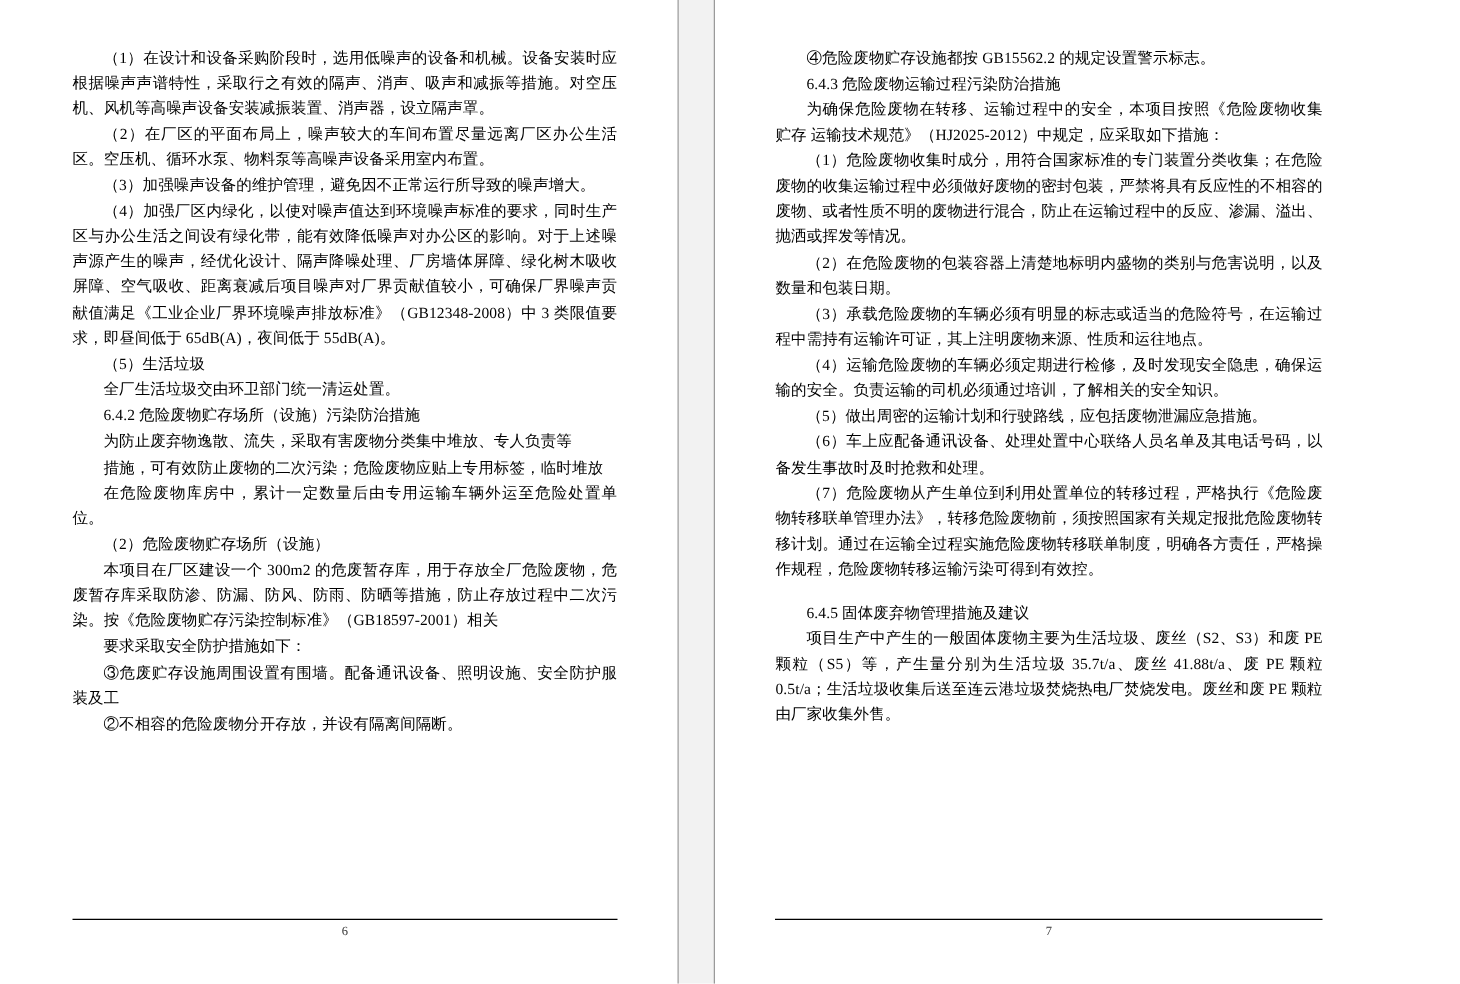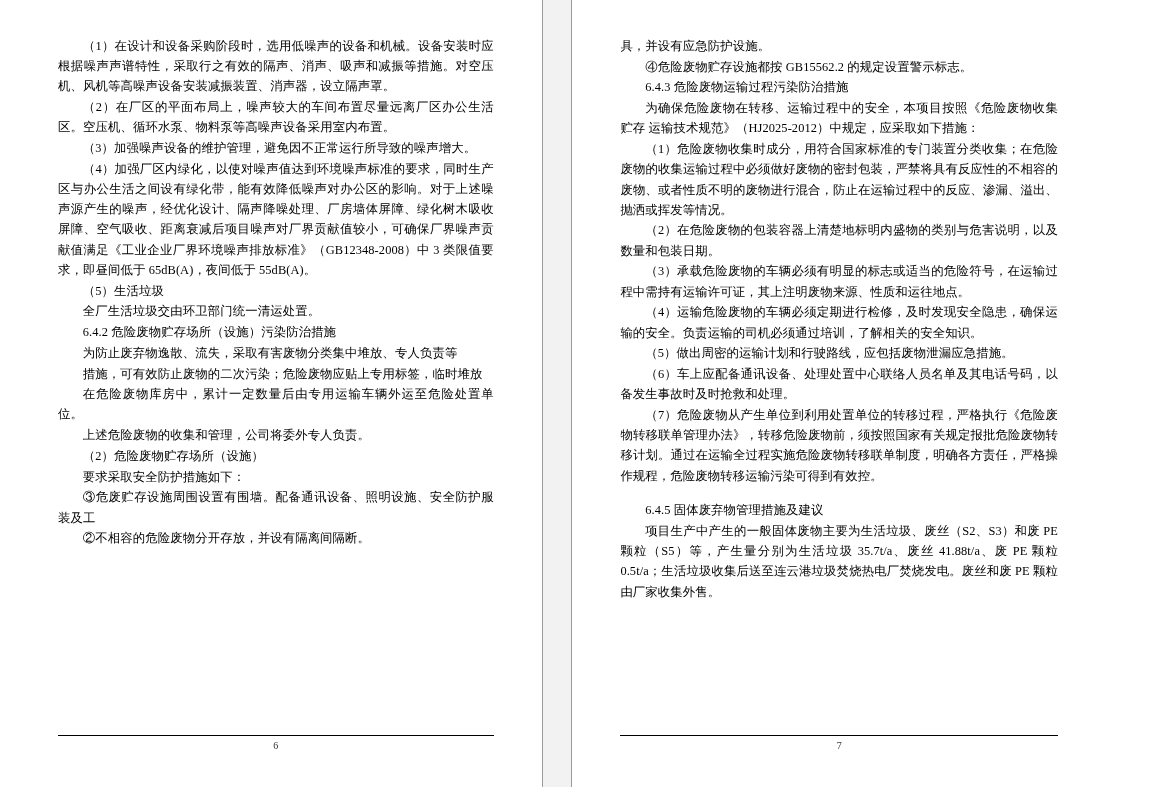--- a/index.html
+++ b/index.html
@@ -96,38 +96,37 @@
         <p class="para indent2">（1）在设计和设备采购阶段时，选用低噪声的设备和机械。设备安装时应根据噪声声谱特性，采取行之有效的隔声、消声、吸声和减振等措施。对空压机、风机等高噪声设备安装减振装置、消声器，设立隔声罩。</p>
         <p class="para indent2">（2）在厂区的平面布局上，噪声较大的车间布置尽量远离厂区办公生活区。空压机、循环水泵、物料泵等高噪声设备采用室内布置。</p>
         <p class="para indent2">（3）加强噪声设备的维护管理，避免因不正常运行所导致的噪声增大。</p>
         <p class="para indent2"><span>（4）加强厂区内绿化，以使对噪声值达到环境噪声标准的要求，同时生产区与办公生活之间设有绿化带，能有效降低噪声对办公区的影响。对于上述噪声源产生的噪声，经优化设计、隔声降噪处理、厂房墙体屏障、绿化树木吸收屏障、空气吸收、距离衰减后项目噪声对厂界贡献值较小，可确保厂界噪声贡献值满足《工业企业厂界环境噪声排放标准》（GB12348-2008）中 3 类限值要求，即昼间低于 65dB(A)，夜间低于 55dB(A)。</span></p>
         <p class="para indent2">（5）生活垃圾</p>
         <p class="para indent2">全厂生活垃圾交由环卫部门统一清运处置。</p>
         <p class="para indent2">6.4.2 危险废物贮存场所（设施）污染防治措施</p>
         <p class="para indent2">为防止废弃物逸散、流失，采取有害废物分类集中堆放、专人负责等</p>
         <p class="para indent2">措施，可有效防止废物的二次污染；危险废物应贴上专用标签，临时堆放</p>
         <p class="para indent2">在危险废物库房中，累计一定数量后由专用运输车辆外运至危险处置单位。</p>
-        <p class="para indent2">上述危险废物的收集和管理，公司将委外专人负责。</p>
         <p class="para indent2">（2）危险废物贮存场所（设施）</p>
+        <p class="para indent2">本项目在厂区建设一个 300m2 的危废暂存库，用于存放全厂危险废物，危废暂存库采取防渗、防漏、防风、防雨、防晒等措施，防止存放过程中二次污染。按《危险废物贮存污染控制标准》（GB18597-2001）相关</p>
         <p class="para indent2">要求采取安全防护措施如下：</p>
         <p class="para indent2">③危废贮存设施周围设置有围墙。配备通讯设备、照明设施、安全防护服装及工</p>
         <p class="para indent2">②不相容的危险废物分开存放，并设有隔离间隔断。</p>
       </div>
       <div class="footer">
         <span>6</span>
       </div>
     </div>
   </div>
 
   <div class="page-gap"></div>
 
   <div class="page page-right">
     <div class="page-inner">
       <div class="body-text">
-        <p class="para">具，并设有应急防护设施。</p>
         <p class="para indent2">④危险废物贮存设施都按 GB15562.2 的规定设置警示标志。</p>
         <p class="para indent2">6.4.3 危险废物运输过程污染防治措施</p>
         <p class="para indent2">为确保危险废物在转移、运输过程中的安全，本项目按照《危险废物收集 贮存 运输技术规范》（HJ2025-2012）中规定，应采取如下措施：</p>
         <p class="para indent2">（1）危险废物收集时成分，用符合国家标准的专门装置分类收集；在危险废物的收集运输过程中必须做好废物的密封包装，严禁将具有反应性的不相容的废物、或者性质不明的废物进行混合，防止在运输过程中的反应、渗漏、溢出、抛洒或挥发等情况。</p>
         <p class="para indent2">（2）在危险废物的包装容器上清楚地标明内盛物的类别与危害说明，以及数量和包装日期。</p>
         <p class="para indent2">（3）承载危险废物的车辆必须有明显的标志或适当的危险符号，在运输过程中需持有运输许可证，其上注明废物来源、性质和运往地点。</p>
         <p class="para indent2">（4）运输危险废物的车辆必须定期进行检修，及时发现安全隐患，确保运输的安全。负责运输的司机必须通过培训，了解相关的安全知识。</p>
         <p class="para indent2">（5）做出周密的运输计划和行驶路线，应包括废物泄漏应急措施。</p>
         <p class="para indent2">（6）车上应配备通讯设备、处理处置中心联络人员名单及其电话号码，以备发生事故时及时抢救和处理。</p>
         <p class="para indent2">（7）危险废物从产生单位到利用处置单位的转移过程，严格执行《危险废物转移联单管理办法》，转移危险废物前，须按照国家有关规定报批危险废物转移计划。通过在运输全过程实施危险废物转移联单制度，明确各方责任，严格操作规程，危险废物转移运输污染可得到有效控。</p>

